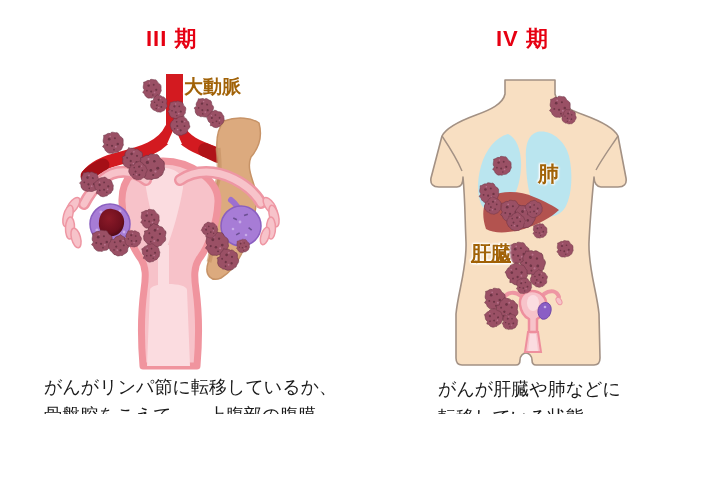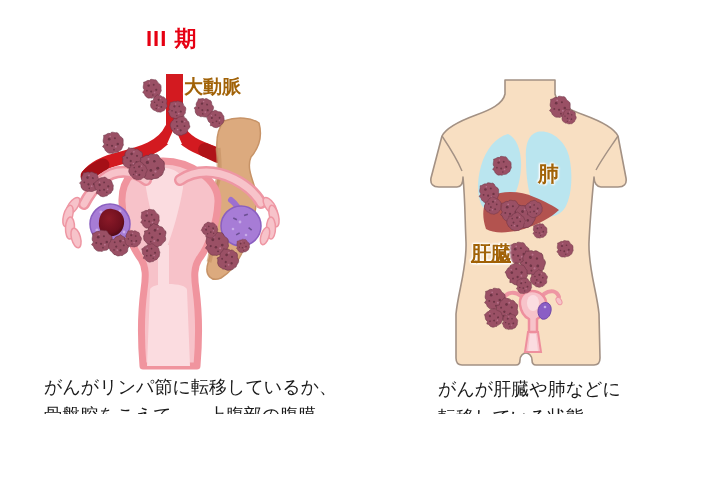--- a/index.html
+++ b/index.html
@@ -134,20 +134,21 @@
       <use href="#tumor" transform="translate(228,260) scale(0.95) rotate(30)"></use>
       <use href="#tumor" transform="translate(243,246) scale(0.6)"></use>
       <use href="#tumor" transform="translate(210,230) scale(0.7) rotate(-40)"></use>
     </g>
   </svg>
 
   <div class="organ-label" style="left:184px;top:74px;font-size:19px;">大動脈</div>
 
   <div class="caption" style="left:44px;top:373px;">がんがリンパ節に転移しているか、<br>骨盤腔をこえて、　上腹部の腹膜、<br>大網、　小腸などに転移している状態</div>
 
+  <h2 class="stage-title" style="left:496px;top:24px;">IV 期</h2>
 
   <svg style="left:415px;top:55px;" width="235" height="320" viewBox="415 55 235 320">
 
     <g>
       <path d="M505,80 L505,94 C503,104 490,110 476,115 C457,122 446,128 442,136 L431,178 C430,184 433,187 439,187 L457,187 C461,187 463,183 463,177
                C465,198 465,220 466,242 C467,268 458,292 456,314 L456,358 C456,362 458,365 462,365
                L516,365 C519,365 520,363 520,360 C520,356 523,353 526,353 C529,353 532,356 532,360 C532,363 533,365 536,365
                L594,365 C598,365 600,362 600,358 L599,314 C597,292 588,268 589,242 C590,220 592,198 594,177
                C594,183 597,187 601,187 L618,187 C624,187 627,184 626,178 L618,136 C614,128 603,122 584,115 C570,110 557,104 555,94 L555,80 Z" fill="var(--skin)" stroke="var(--skin-line)" stroke-width="1.6" stroke-linejoin="round"></path>
       <path d="M442,136 C450,148 457,159 462,171" fill="none" stroke="var(--skin-line)" stroke-width="1.4"></path>

